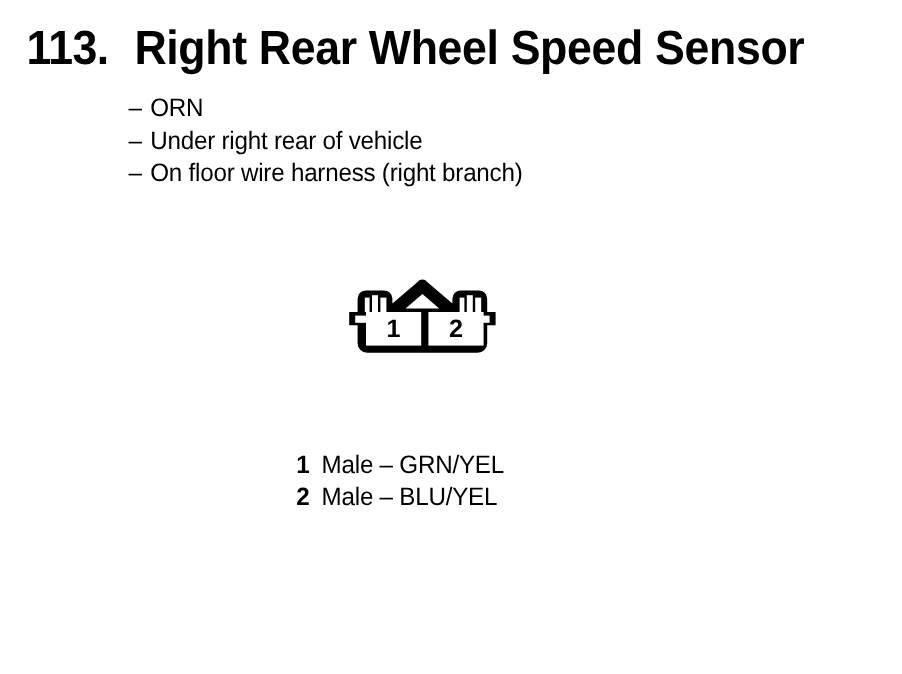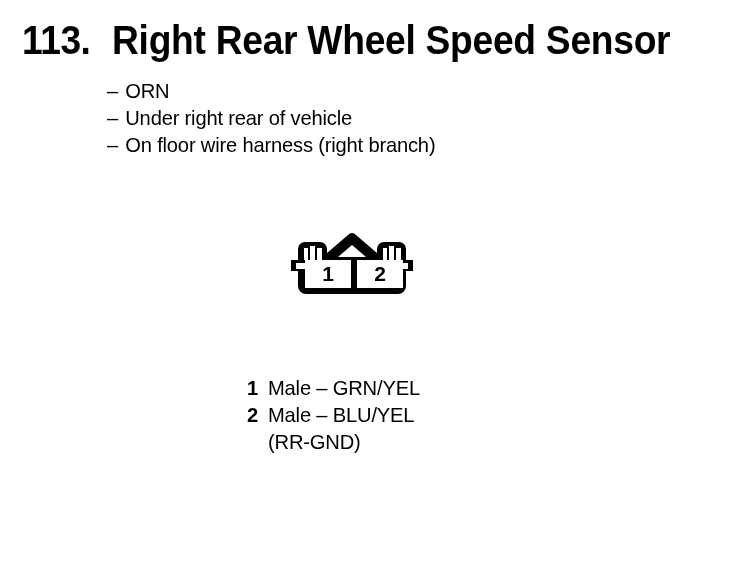--- a/index.html
+++ b/index.html
@@ -211,21 +211,17 @@
         <span class="legend-pin">1</span>
         <span class="legend-txt">Male – GRN/YEL</span>
       </div>
     </div>
 
     <div class="legend-group">
       <div class="legend-line">
         <span class="legend-pin">2</span>
         <span class="legend-txt">Male – BLU/YEL</span>
       </div>
-      <div class="legend-line">
-        <span class="legend-pin"></span>
-        <span class="legend-txt">(RR-GND)</span>
-      </div>
     </div>
 
   </div>
 
 </div>
 
 </body></html>

